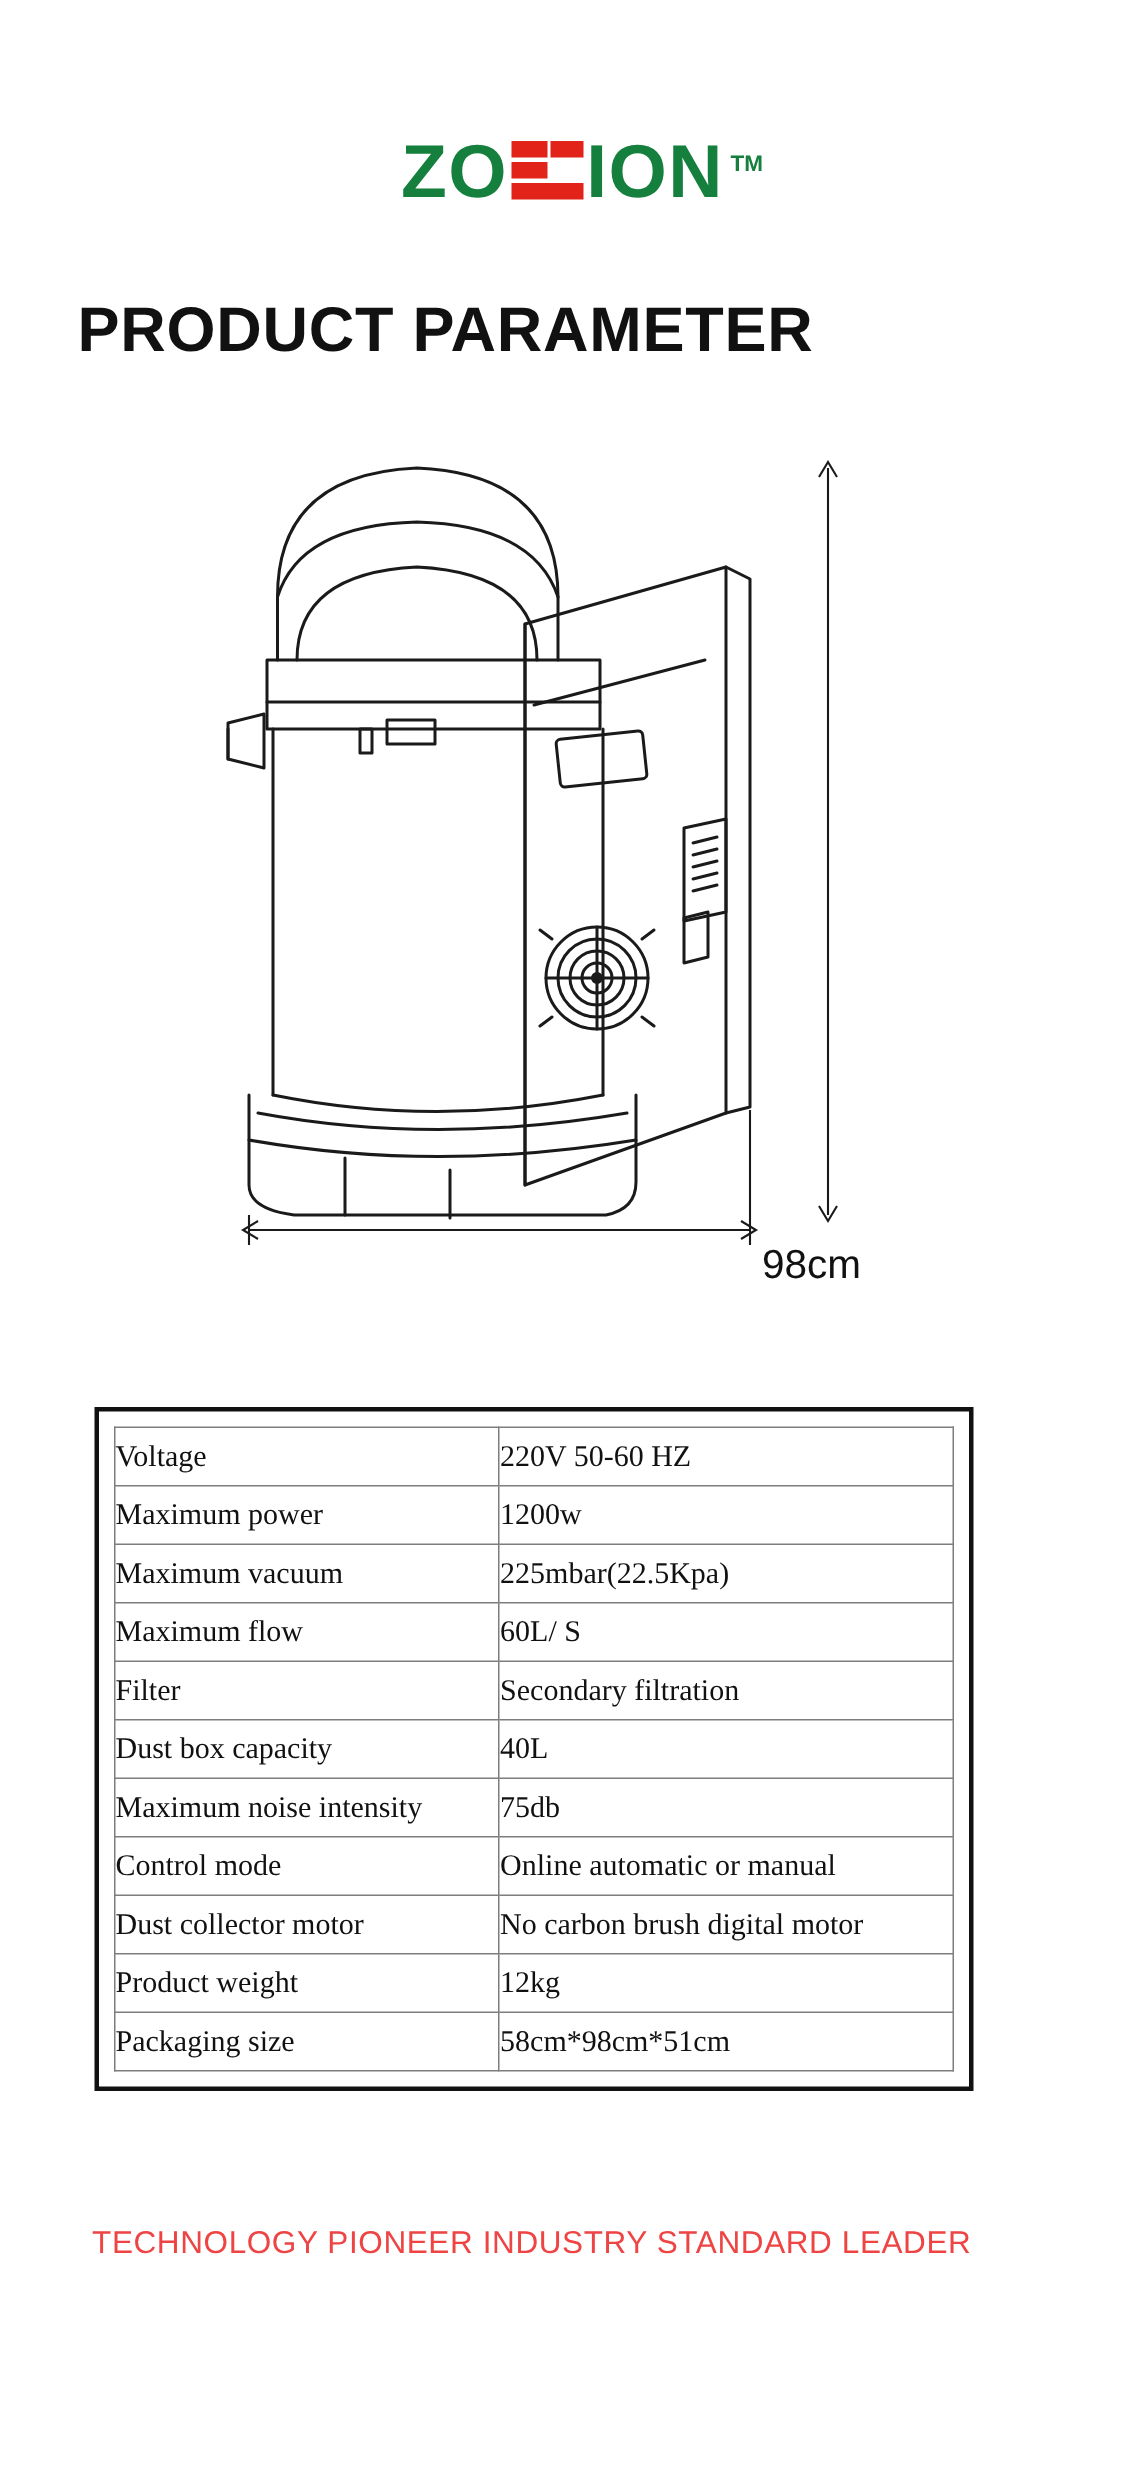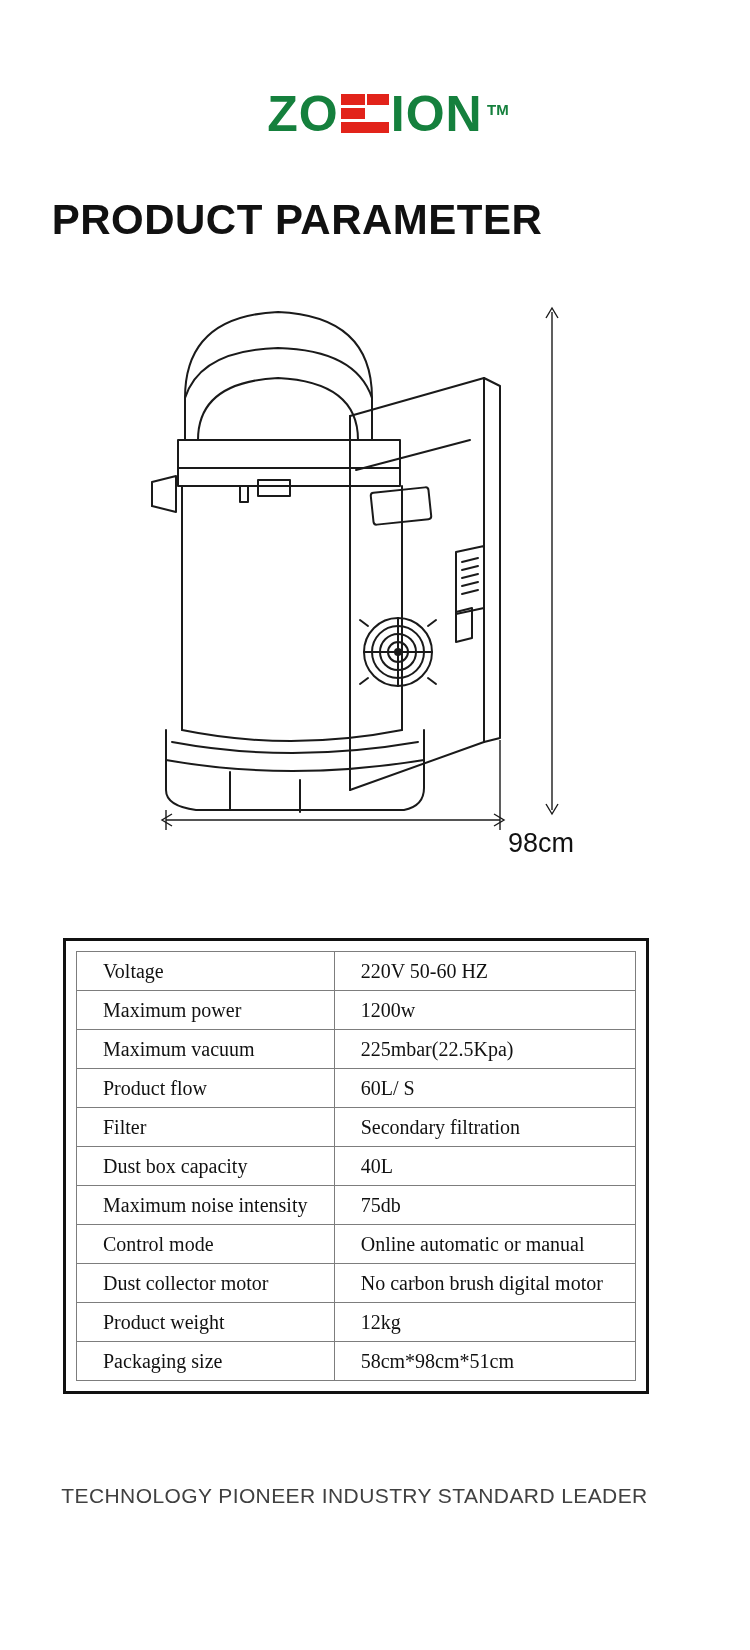--- a/index.html
+++ b/index.html
@@ -105,36 +105,36 @@
   table.spec {
     border-collapse: collapse;
     width: 100%;
     font-family: "Liberation Serif", serif;
   }
   table.spec td {
     border: 1px solid #7d7d7d;
     font-size: 20px;
     color: #111111;
     height: 39px;
-    padding: 0 26px;
+    padding: 0 0;
     white-space: nowrap;
   }
   table.spec td.k { width: 255px; }
   table.spec td.v { width: 301px; }
 
   
   .footer {
     position: absolute;
     top: 1484px;
     left: 0;
     width: 709px;
     text-align: center;
     font-size: 21px;
     letter-spacing: 0.4px;
-    color: #404040;
+    color: #ef4444;
   }
 </style>
 </head>
 <body>
 
 <div class="logo-wrap">
   <div class="logo">
     <span>ZO</span><span class="mark"><span class="bar b1"></span><span class="bar b2"></span><span class="bar b3"></span><span class="bar b4"></span></span><span>ION</span>
     <span class="tm">TM</span>
   </div>
@@ -226,21 +226,21 @@
       </tr>
       <tr>
         <td class="k">Maximum power</td>
         <td class="v">1200w</td>
       </tr>
       <tr>
         <td class="k">Maximum vacuum</td>
         <td class="v">225mbar(22.5Kpa)</td>
       </tr>
       <tr>
-        <td class="k">Product flow</td>
+        <td class="k">Maximum flow</td>
         <td class="v">60L/ S</td>
       </tr>
       <tr>
         <td class="k">Filter</td>
         <td class="v">Secondary filtration</td>
       </tr>
       <tr>
         <td class="k">Dust box capacity</td>
         <td class="v">40L</td>
       </tr>

